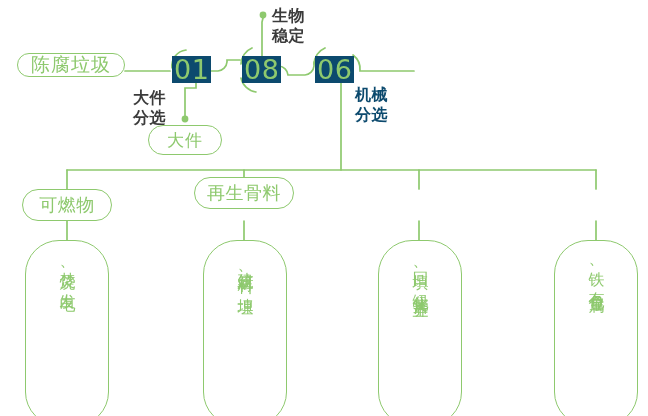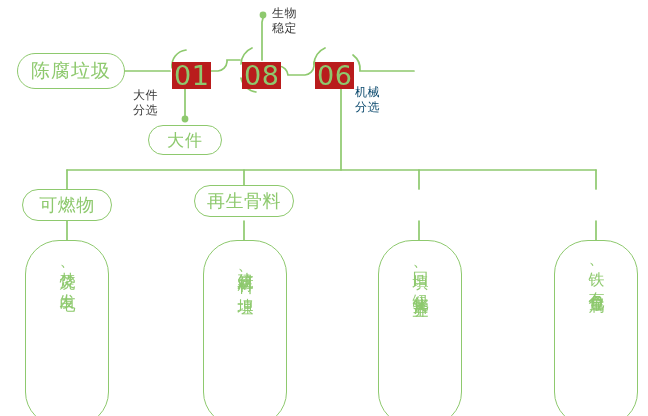--- a/index.html
+++ b/index.html
@@ -34,35 +34,34 @@
   .pill-cat{font-size:18px;letter-spacing:.5px;}
 
   
   .stagenum{
     position:absolute;
     color:#8ec96e;
     font-size:27px;
     font-family:"DejaVu Sans","Liberation Sans",sans-serif;
     font-weight:400;
     letter-spacing:.5px;
-    background:#b91c1c;
+    background:#0c4a6e;
     padding:0 2px;
     line-height:1;
-    margin-top:6px;
   }
 
   
   .annot{
     position:absolute;
     color:#3b3b3b;
-    font-size:12px;
+    font-size:16px;
     line-height:1.28;
     letter-spacing:.5px;
     white-space:pre-line;
-    font-weight:400;
+    font-weight:700;
   }
 
   
   .vbox{
     position:absolute;
     box-sizing:border-box;
     border:1.6px solid #8ec96e;
     border-radius:34px;
     background:#ffffff;
     color:#8ec96e;
@@ -119,21 +118,21 @@
       <path d="M419,170 L419,189"></path>
       <path d="M596,170 L596,189"></path>
 
       <path d="M67,221 L67,240"></path>
       <path d="M244,221 L244,240"></path>
       <path d="M419,221 L419,240"></path>
       <path d="M596,221 L596,240"></path>
     </g>
   </svg>
 
-  <div class="pill pill-root" style="left: 17px; top: 53px; width: 108px; height: 36px; border-color: rgb(142, 201, 110); color: rgb(142, 201, 110); justify-content: center;">
+  <div class="pill pill-root" style="left: 17px; top: 53px; width: 108px; height: 24px; border-color: rgb(142, 201, 110); color: rgb(142, 201, 110); justify-content: center;">
     <span>陈腐垃圾</span>
   </div>
 
   <div class="stagenum" style="left: 172px; top: 56px; color: rgb(142, 201, 110);">01</div>
 
   <div class="stagenum" style="left: 242px; top: 56px; color: rgb(142, 201, 110);">08</div>
 
   <div class="stagenum" style="left: 315px; top: 56px; color: rgb(142, 201, 110);">06</div>
 
   <div class="annot" style="left: 133px; top: 88px; text-align: center; color: rgb(59, 59, 59);">大件
@@ -146,21 +145,21 @@
 分选</div>
 
   <div class="pill pill-sub" style="left: 148px; top: 125px; width: 74px; height: 30px; border-color: rgb(142, 201, 110); color: rgb(142, 201, 110);">
     <span>大件</span>
   </div>
 
   <div class="pill pill-cat" style="left: 22px; top: 189px; width: 90px; height: 32px; border-color: rgb(142, 201, 110); color: rgb(142, 201, 110);">
     <span>可燃物</span>
   </div>
 
-  <div class="pill pill-cat" style="left: 194px; top: 185px; width: 100px; height: 32px; border-color: rgb(142, 201, 110); color: rgb(142, 201, 110);">
+  <div class="pill pill-cat" style="left: 194px; top: 177px; width: 100px; height: 32px; border-color: rgb(142, 201, 110); color: rgb(142, 201, 110);">
     <span>再生骨料</span>
   </div>
 
 
 
   <div class="vbox" style="left: 25px; top: 240px; width: 84px; height: 186px; border-color: rgb(142, 201, 110); color: rgb(142, 201, 110);">
     <span class="vtext">焚烧、发电</span>
   </div>
 
   <div class="vbox" style="left: 203px; top: 240px; width: 84px; height: 186px; border-color: rgb(142, 201, 110); color: rgb(142, 201, 110);">

